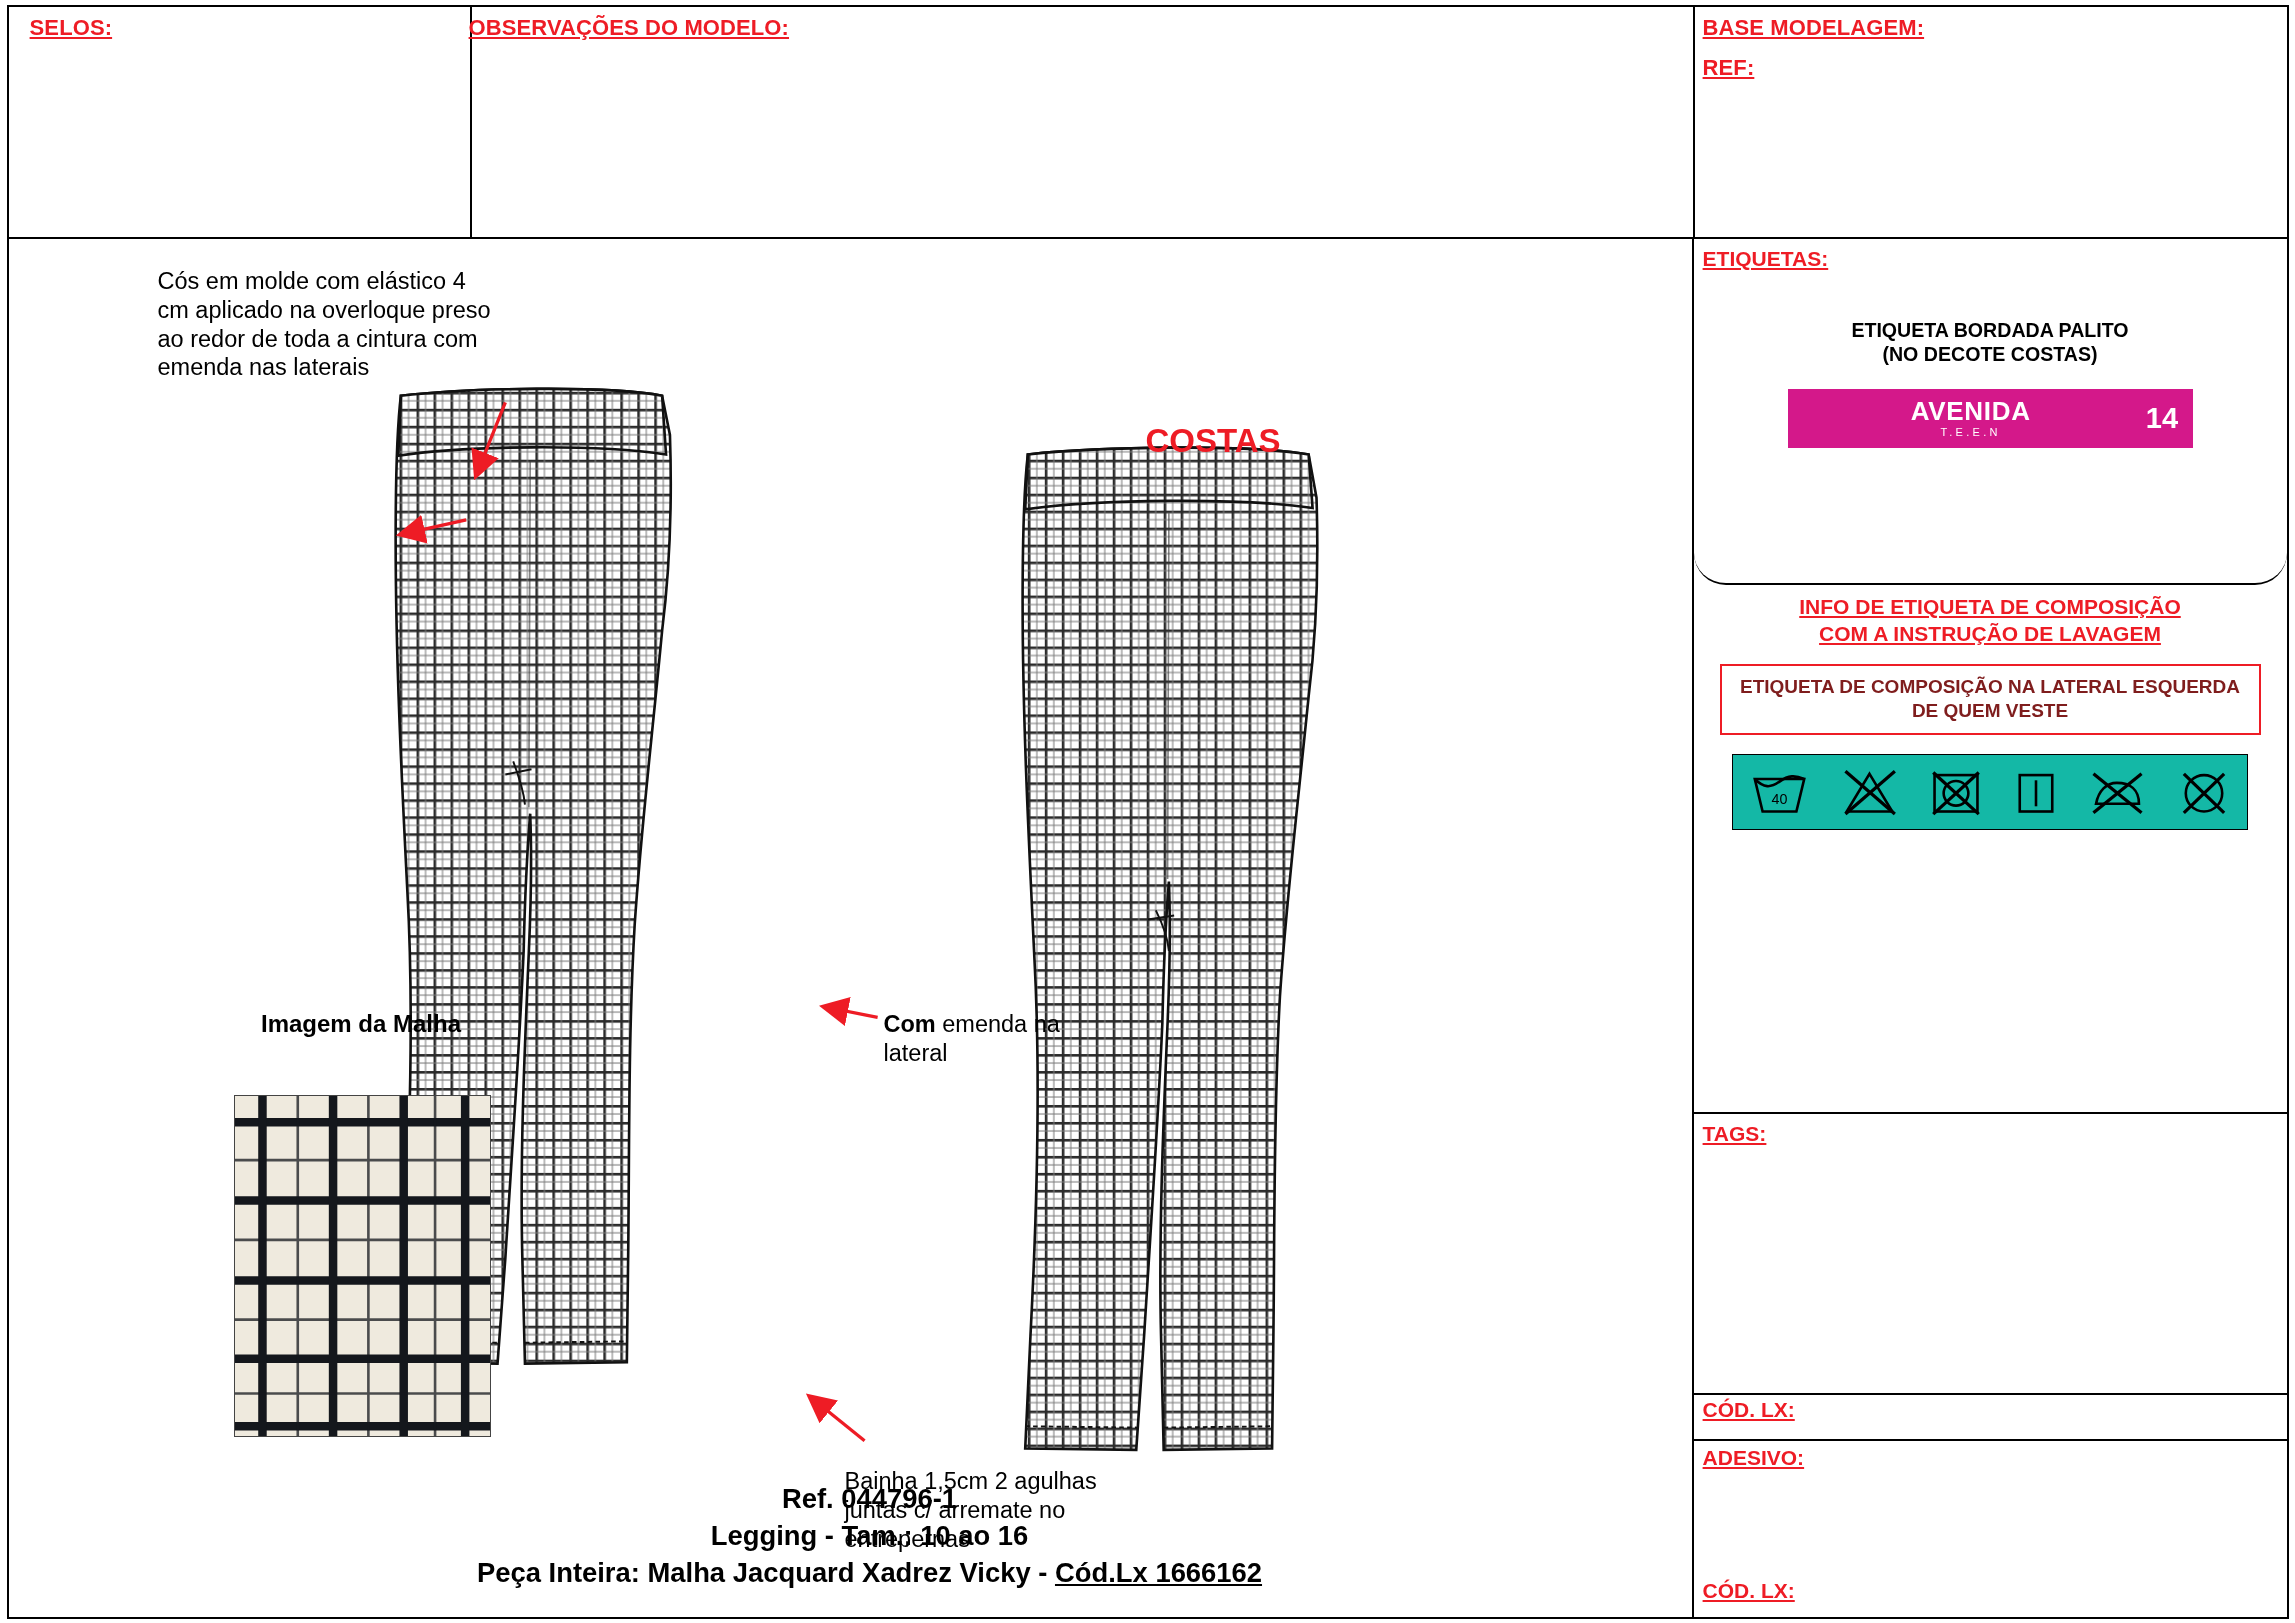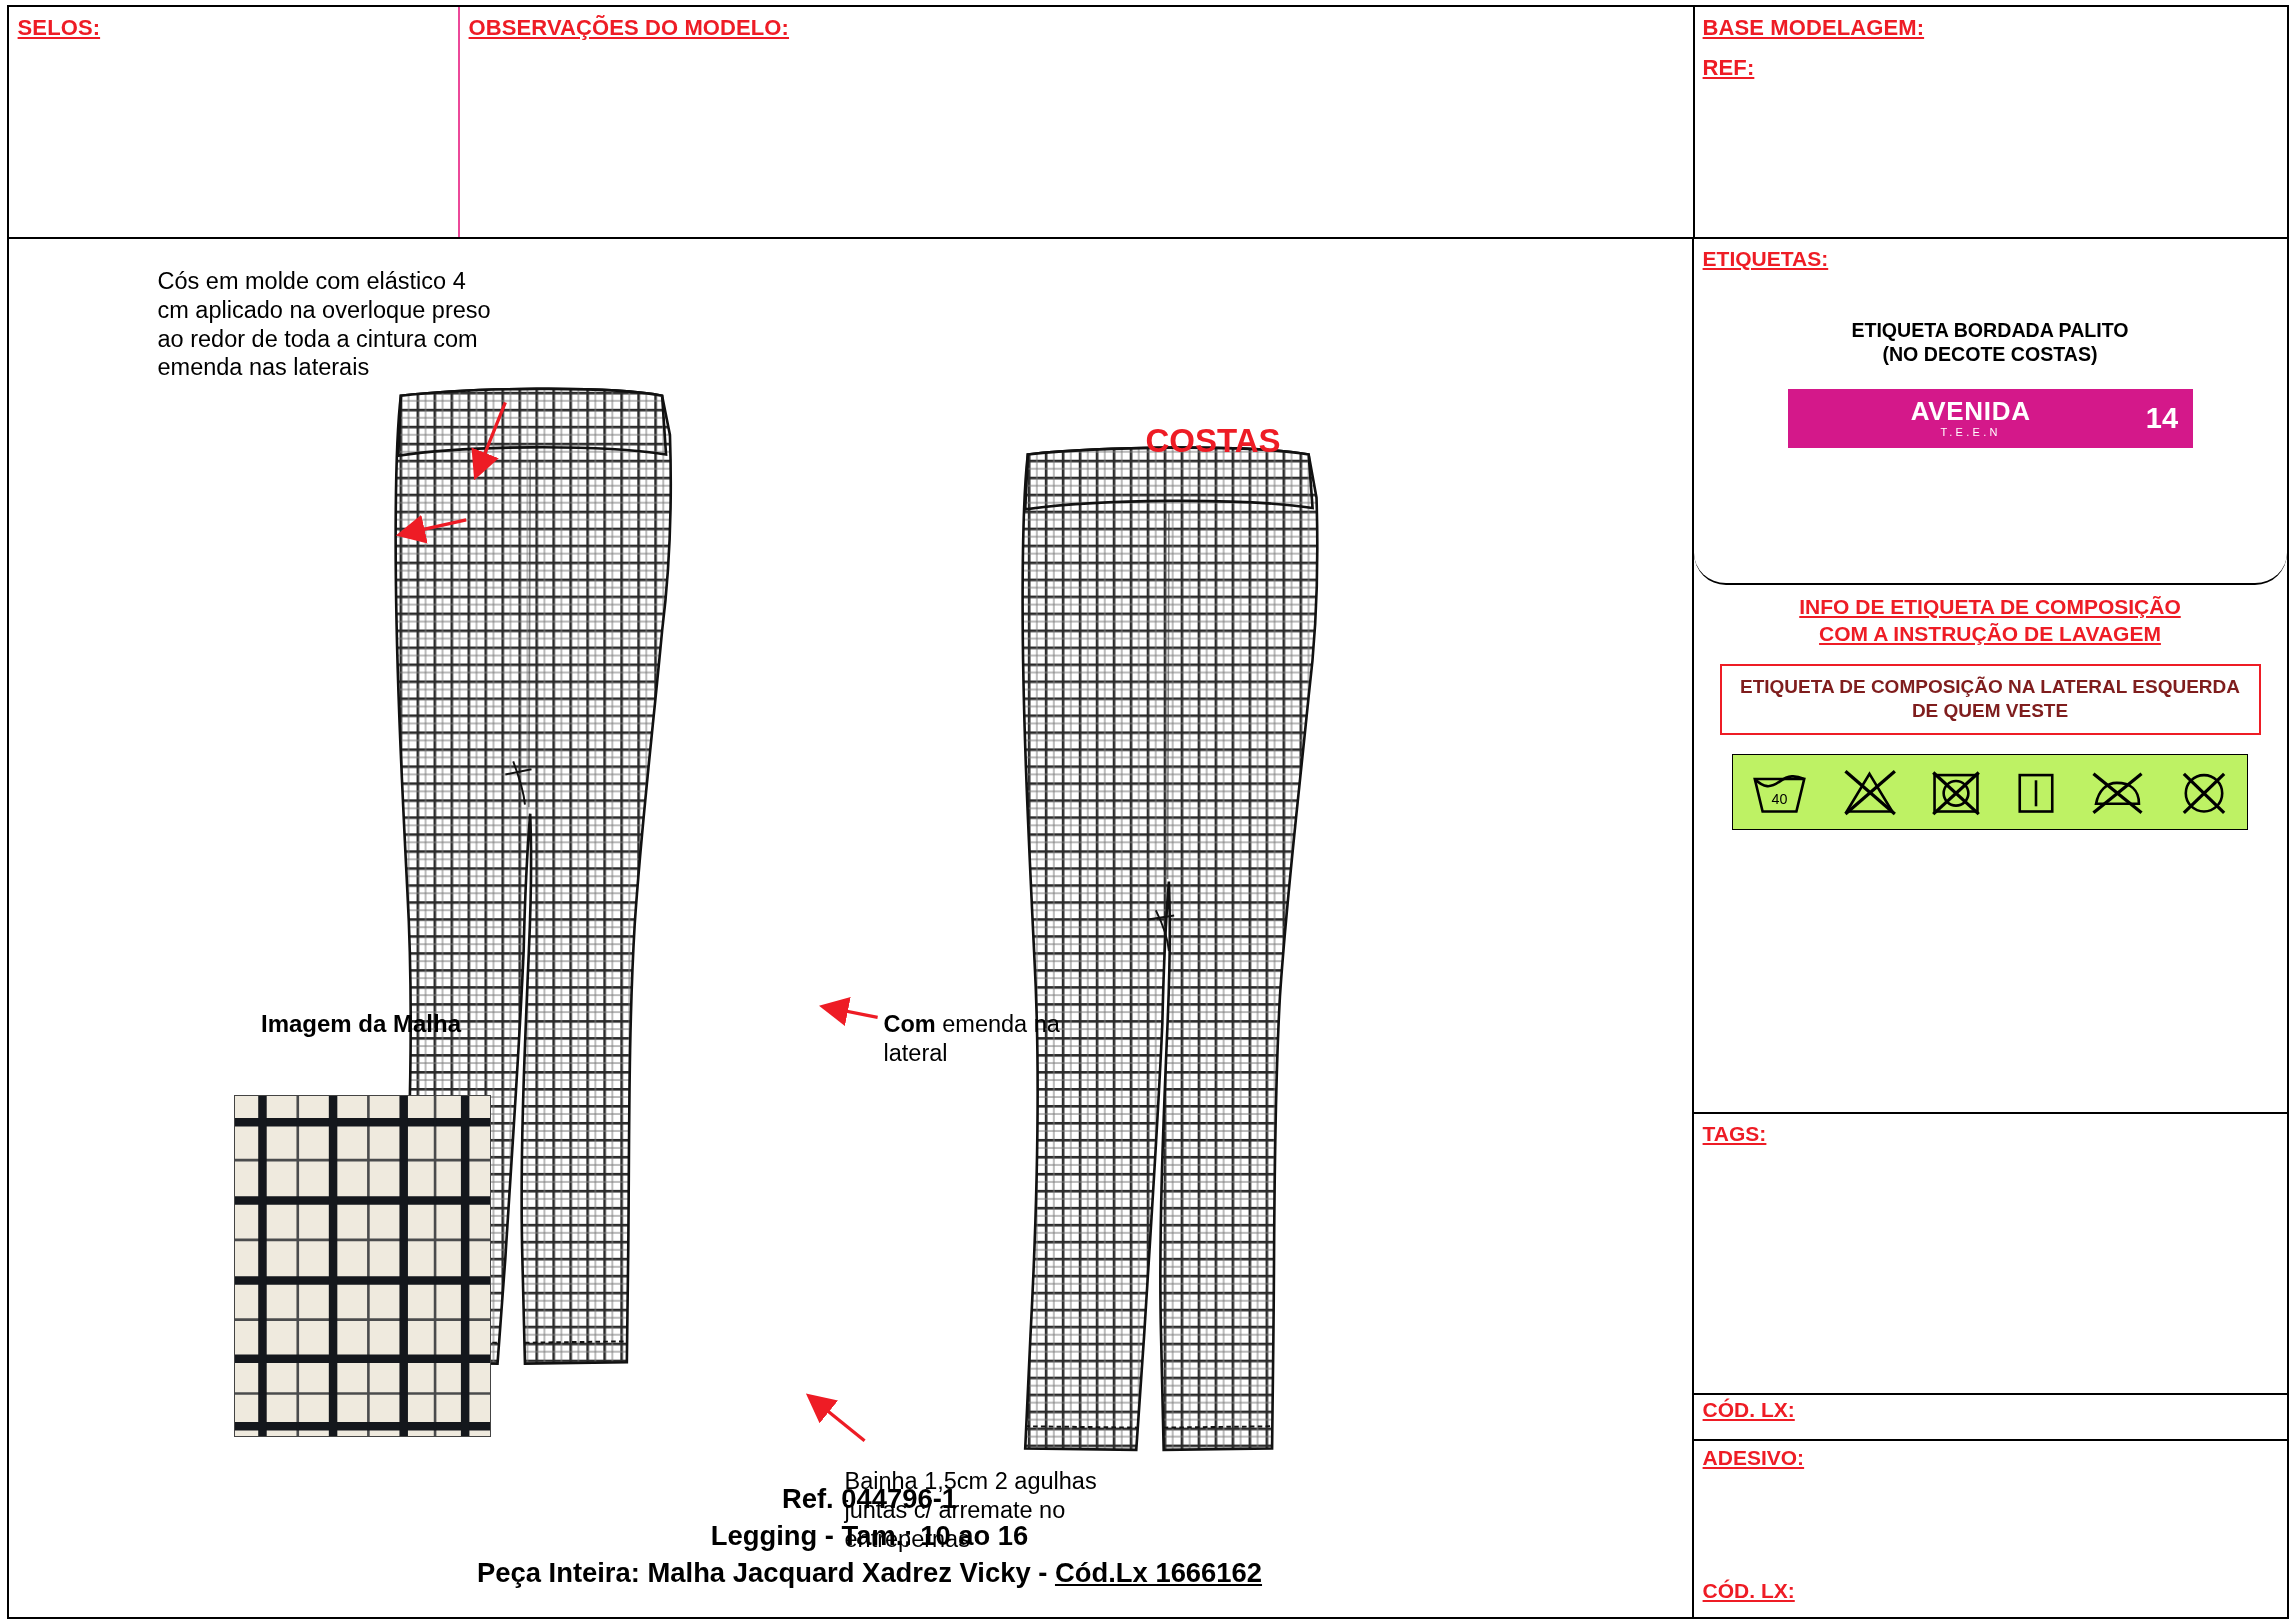--- a/index.html
+++ b/index.html
@@ -39,21 +39,21 @@
   .red-head {
     color: #ee1c25;
     font-weight: bold;
     text-decoration: underline;
     font-size: 22px;
     letter-spacing: 0.1px;
   }
   .pad { padding: 7.8px 9.1px; }
 
   
-  #selos-cell { left:0; top:0; width:451px; height:100%; border-right:2px solid #ec4899; }
+  #selos-cell { left:12px; top:0; width:451px; height:100%; border-right:2px solid #000000; }
   #obs-cell { left:451px; top:0; width:1235px; height:100%; border-right:2px solid #000; }
   #base-cell { left:1685px; top:0; right:0; height:100%; }
   #base-cell .red-head { display:block; }
   #base-cell .red-head.second { margin-top: 14.4px; }
 
   
   .body-area {
     position: absolute;
     left: 0; top: 232px;
     width: 100%;
@@ -146,21 +146,21 @@
   }
   .care-row {
     margin: 19.6px auto 0 auto;
     width: 516px;
     height: 76px;
     border: 1.3px solid #000;
     display: flex;
     align-items: center;
     justify-content: space-around;
     box-sizing: border-box;
-    background: #bef264;
+    background: #14b8a6;
   }
   .care-row svg { display:block; }
 
   .small-red {
     color: #ee1c25;
     font-weight: bold;
     text-decoration: underline;
     font-size: 21px;
   }
 

